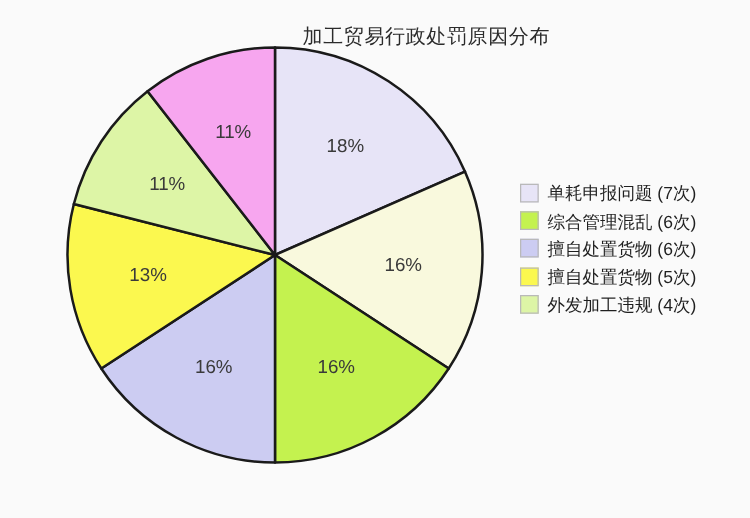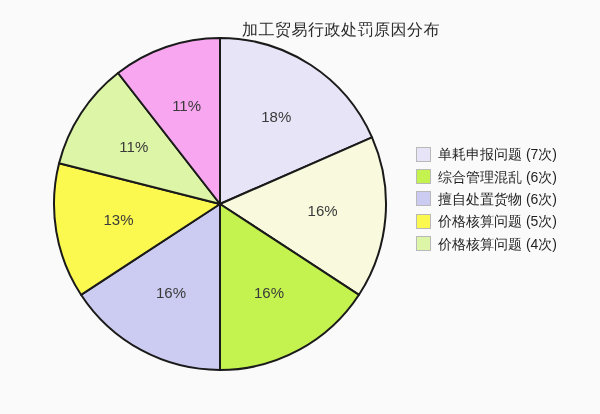--- a/index.html
+++ b/index.html
@@ -126,21 +126,21 @@
       <div class="legend-row">
         <span class="legend-swatch" style="background: rgb(196, 242, 79);"></span>
         <span class="legend-label">综合管理混乱 (6次)</span>
       </div>
       <div class="legend-row">
         <span class="legend-swatch" style="background: rgb(204, 204, 242);"></span>
         <span class="legend-label">擅自处置货物 (6次)</span>
       </div>
       <div class="legend-row">
         <span class="legend-swatch" style="background: rgb(251, 248, 79);"></span>
-        <span class="legend-label">价格核算问题 (5次)</span>
+        <span class="legend-label">擅自处置货物 (5次)</span>
       </div>
       <div class="legend-row">
         <span class="legend-swatch" style="background: rgb(221, 245, 166);"></span>
-        <span class="legend-label">价格核算问题 (4次)</span>
+        <span class="legend-label">外发加工违规 (4次)</span>
       </div>
     </div>
 
 </div>
 
 </body></html>

